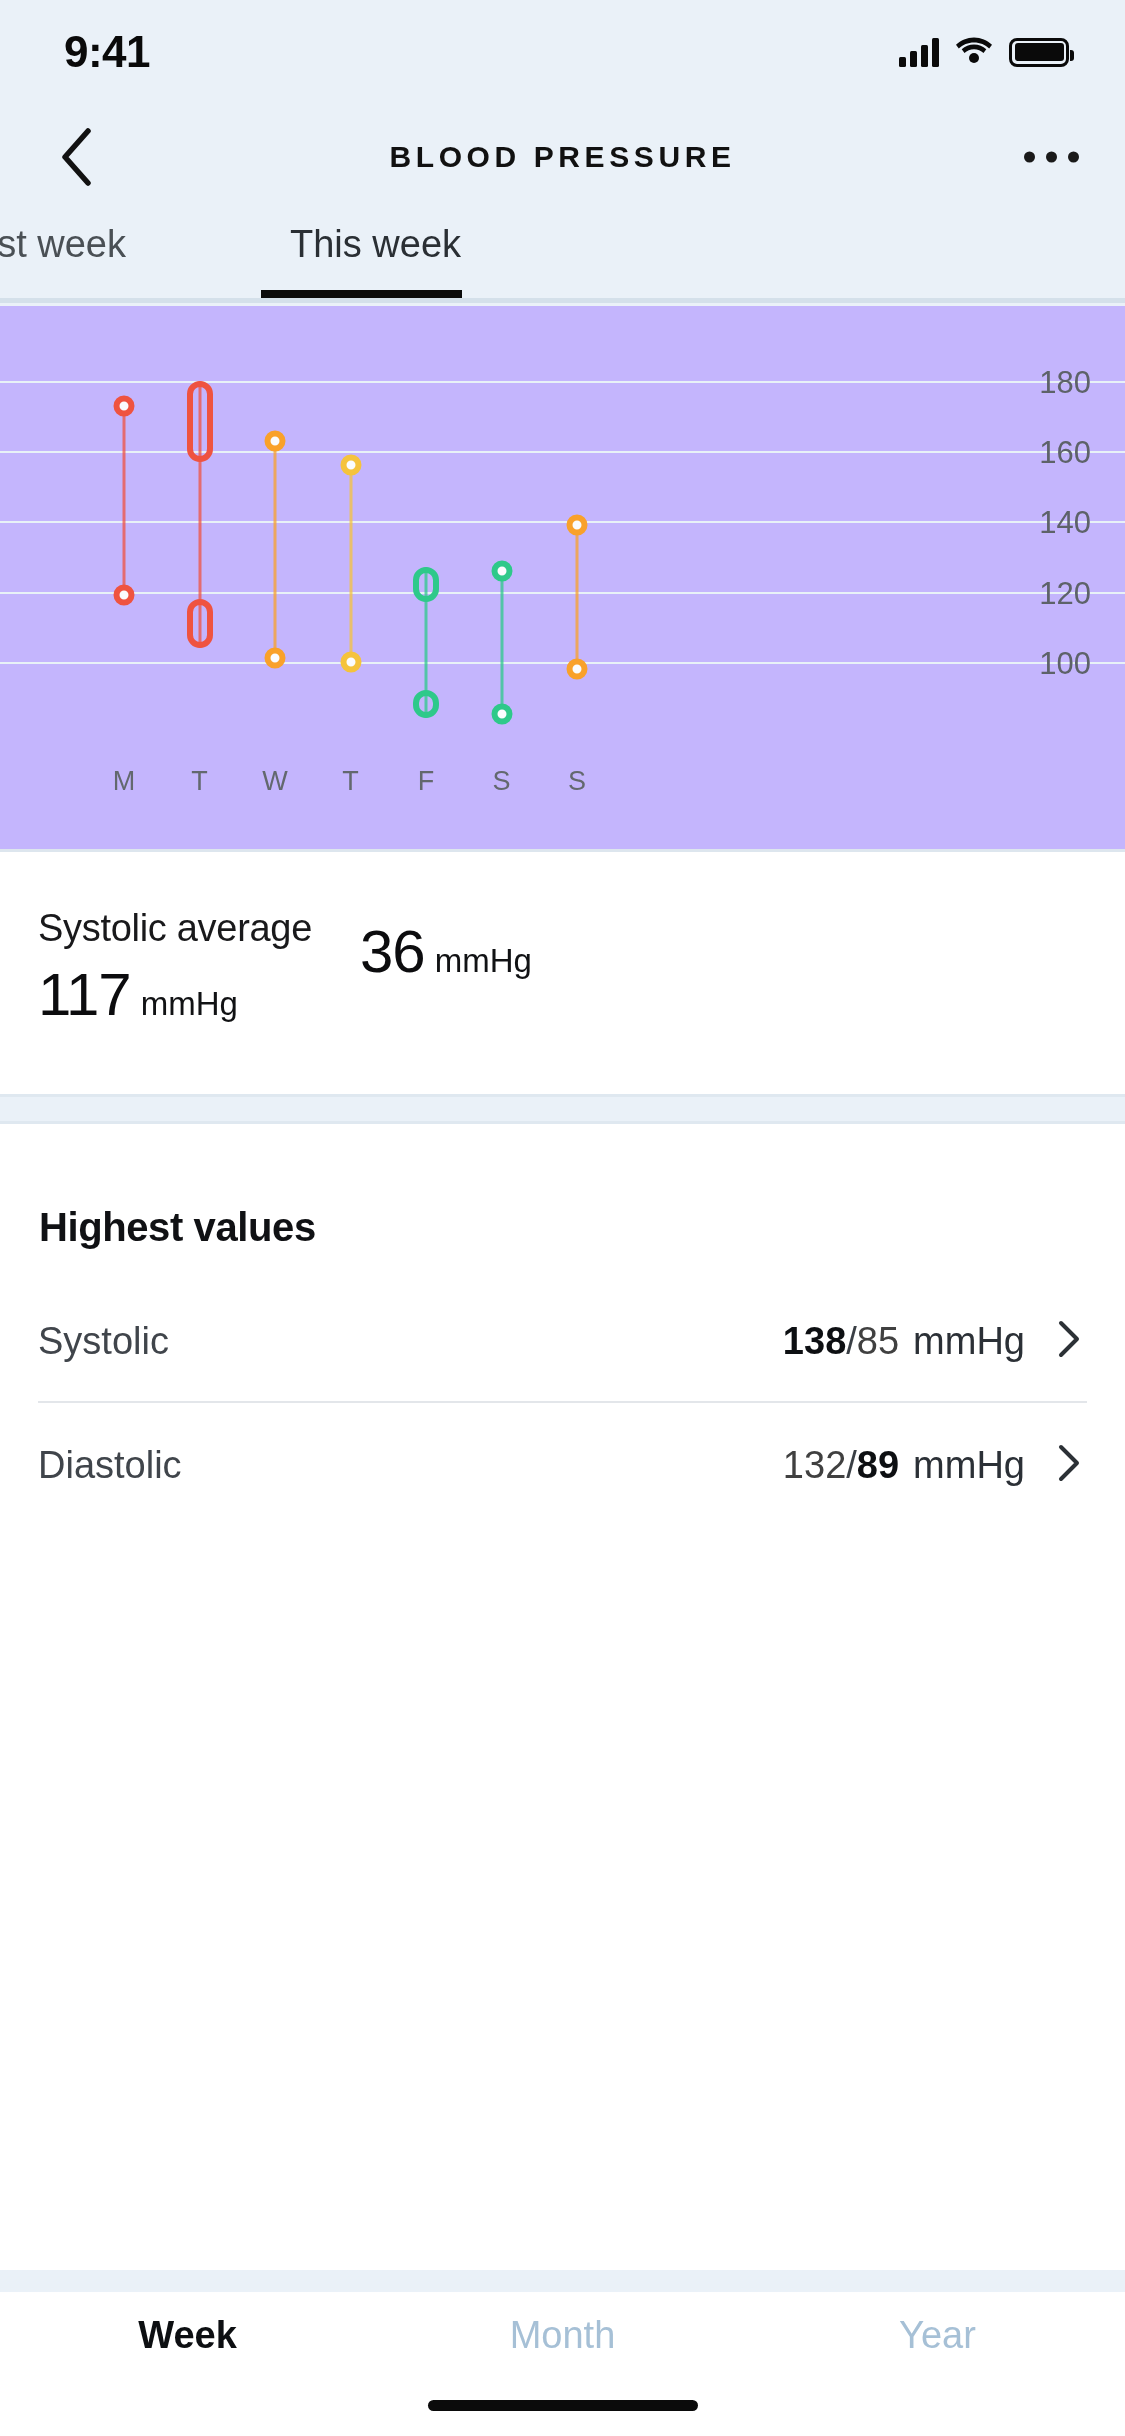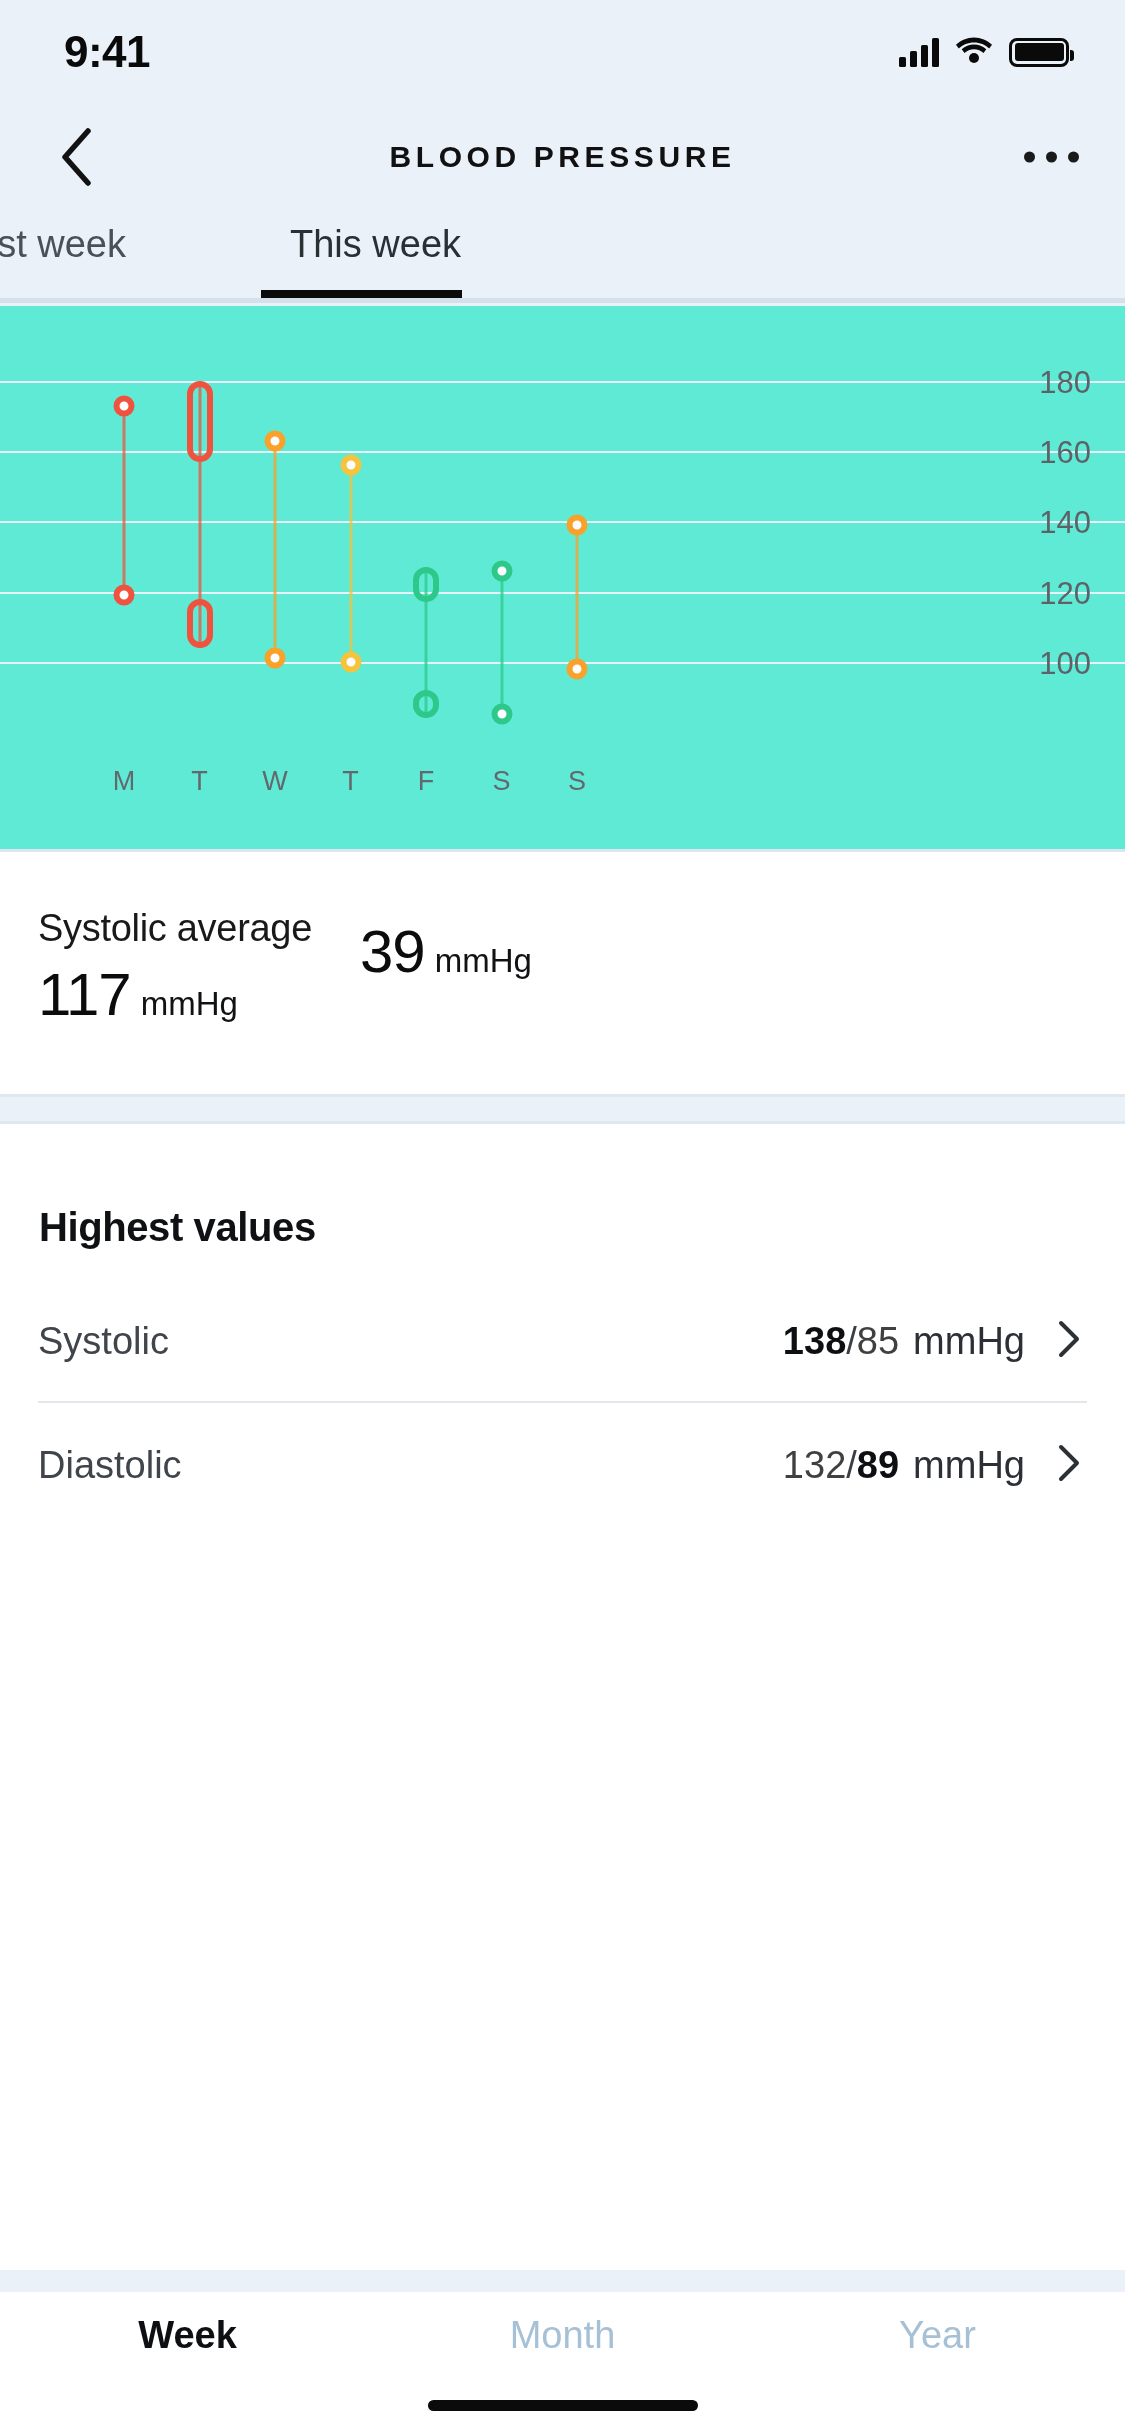--- a/index.html
+++ b/index.html
@@ -68,21 +68,21 @@
   .wtab.cur{ left:290px; color:#2a2f34; }
   .wtab-underline{
     position:absolute; left:261px; top:81px; width:201px; height:8px; background:#0b0b0b;
   }
   .weektabs-border{
     position:absolute; left:0; right:0; top:89px; height:5px; background:#d4e0ea;
   }
 
   
   .chartcard{
-    position:relative; background:#5eead4; height:546px;
+    position:relative; background:#c4b5fd; height:546px;
     border-bottom:3px solid #dde6ee;
   }
   .gridline{
     position:absolute; left:0; right:0; height:2px; background:#e8f1f7;
   }
   .ylabel{
     position:absolute; right:34px; font-size:31px; color:#5d6268;
     transform:translateY(-50%);
   }
   .plot{ position:absolute; inset:0; }
@@ -277,21 +277,21 @@
 <div class="averages">
   <div class="avg sys">
     <div class="avg-label">Systolic average</div>
     <div class="avg-value">
       <span class="avg-num">117</span>
       <span class="avg-unit">mmHg</span>
     </div>
   </div>
   <div class="avg dia">
     <div class="avg-value">
-      <span class="avg-num">39</span>
+      <span class="avg-num">36</span>
       <span class="avg-unit">mmHg</span>
     </div>
   </div>
 </div>
 
 <div class="band"></div>
 
 <div class="highest">
   <div class="highest-title">Highest values</div>
 

